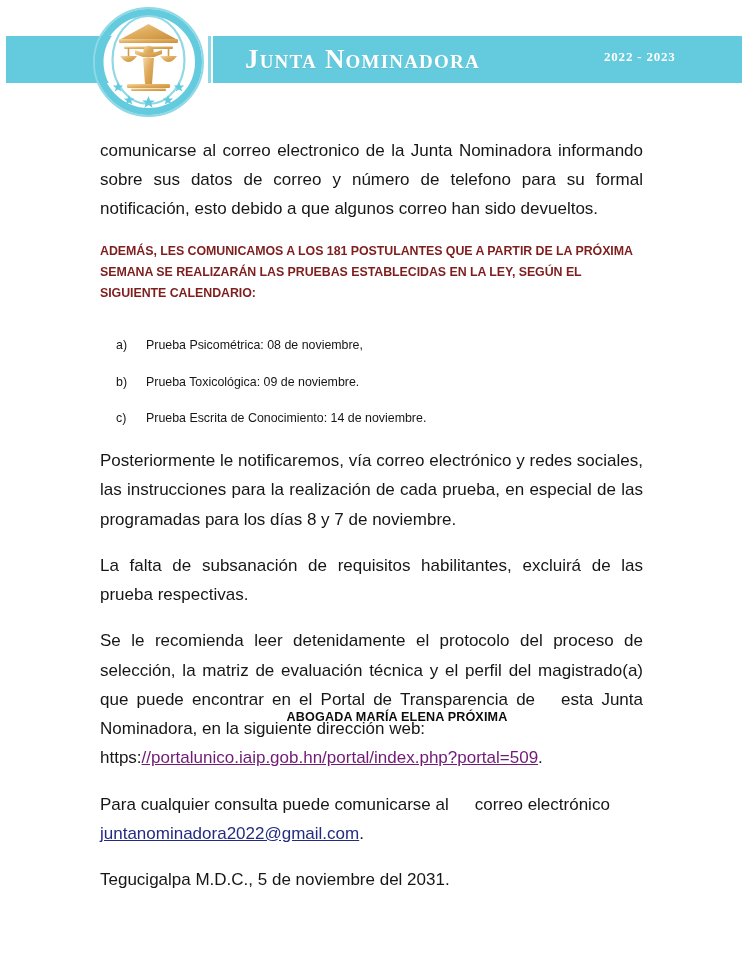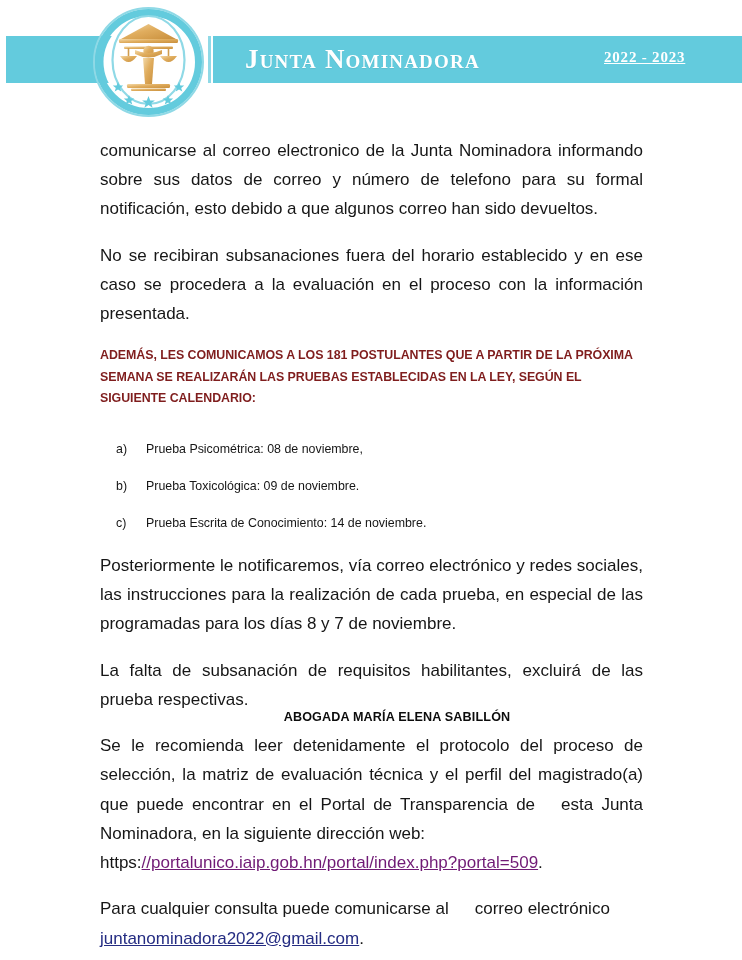--- a/index.html
+++ b/index.html
@@ -67,25 +67,24 @@
     font-variant: small-caps;
     text-shadow: 0 1px 1px rgba(0,0,0,0.07);
     white-space: nowrap;
   }
   .bar-years {
     position: absolute;
     left: 604px;
     top: 49px;
     font-family: "Liberation Serif", serif;
     font-weight: bold;
-    font-size: 15px;
+    font-size: 13px;
     letter-spacing: 0.8px;
     color: #ffffff;
     white-space: nowrap;
-    text-decoration: underline;
   }
 
   
   .logo {
     position: absolute;
     left: 92px;
     top: 6px;
     width: 113px;
     height: 112px;
   }
@@ -226,21 +225,20 @@
       <polygon points="56.5,90 58.2,94.4 62.9,94.4 59.2,97.3 60.6,101.8 56.5,99 52.4,101.8 53.8,97.3 50.1,94.4 54.8,94.4" fill="#63cbdd"></polygon>
       <polygon points="76,89 77.4,92.6 81.2,92.6 78.2,95 79.3,98.6 76,96.4 72.7,98.6 73.8,95 70.8,92.6 74.6,92.6" fill="#63cbdd"></polygon>
     </svg>
   </div>
 </div>
 
 <div class="doc-body">
 
   <p class="para">comunicarse al correo electronico de la Junta Nominadora informando sobre sus datos de correo y número de telefono para su formal notificación, esto debido a que algunos correo han sido devueltos.</p>
 
-  <p class="para">No se recibiran subsanaciones fuera del horario establecido y en ese caso se procedera a la evaluación en el proceso con la información presentada.</p>
 
   <p class="bold-para">ADEMÁS, LES COMUNICAMOS A LOS 181 POSTULANTES QUE A PARTIR DE LA PRÓXIMA SEMANA SE REALIZARÁN LAS PRUEBAS ESTABLECIDAS EN LA LEY, SEGÚN EL SIGUIENTE CALENDARIO:</p>
 
   <ol class="alpha-list">
     <li>
       <span class="marker">a)</span>
       <span>Prueba Psicométrica: 08 de noviembre,</span>
     </li>
     <li>
       <span class="marker">b)</span>
@@ -265,14 +263,14 @@
   <p class="para">
     <span>Para cualquier consulta puede comunicarse al</span><span class="wordgap"></span><span>correo electrónico</span>
     <br>
     <a class="mailto" href="#">juntanominadora2022@gmail.com</a><span>.</span>
   </p>
 
   <p class="para last-para">Tegucigalpa M.D.C., 5 de noviembre del 2031.</p>
 </div>
 
 <div class="signature">
-  <p class="sig-name">ABOGADA MARÍA ELENA SABILLÓN</p>
+  <p class="sig-name">ABOGADA MARÍA ELENA PRÓXIMA</p>
 </div>
 
 </body></html>

